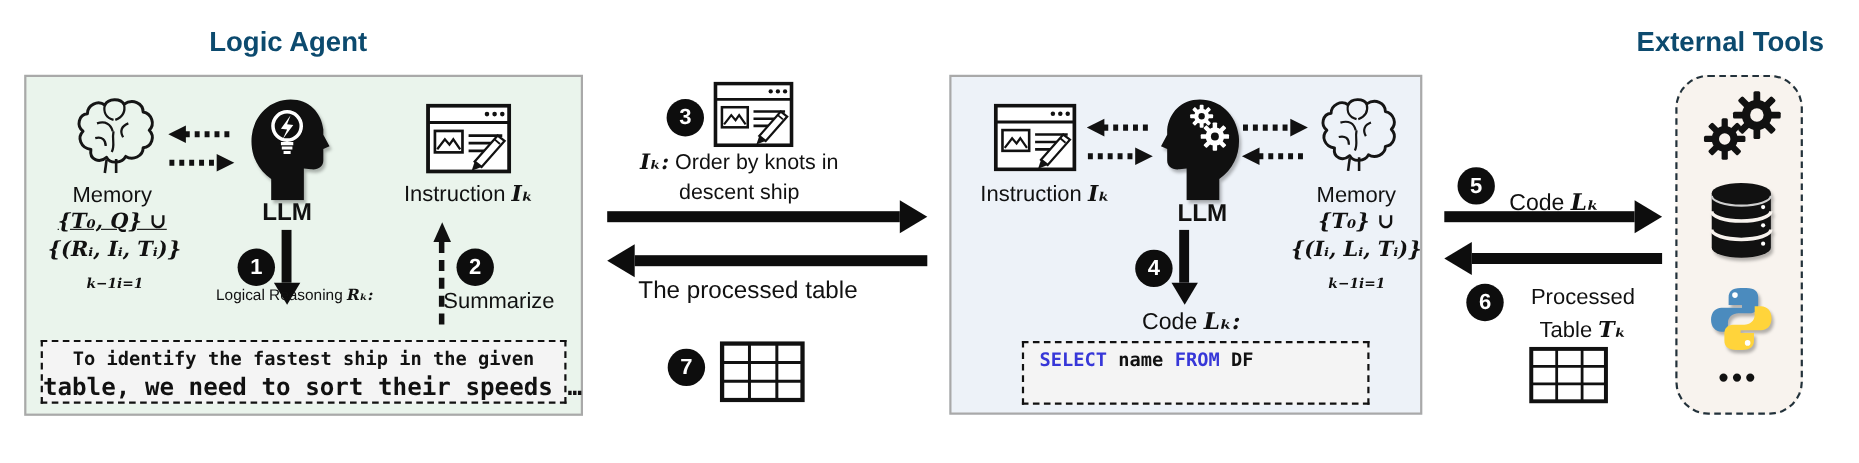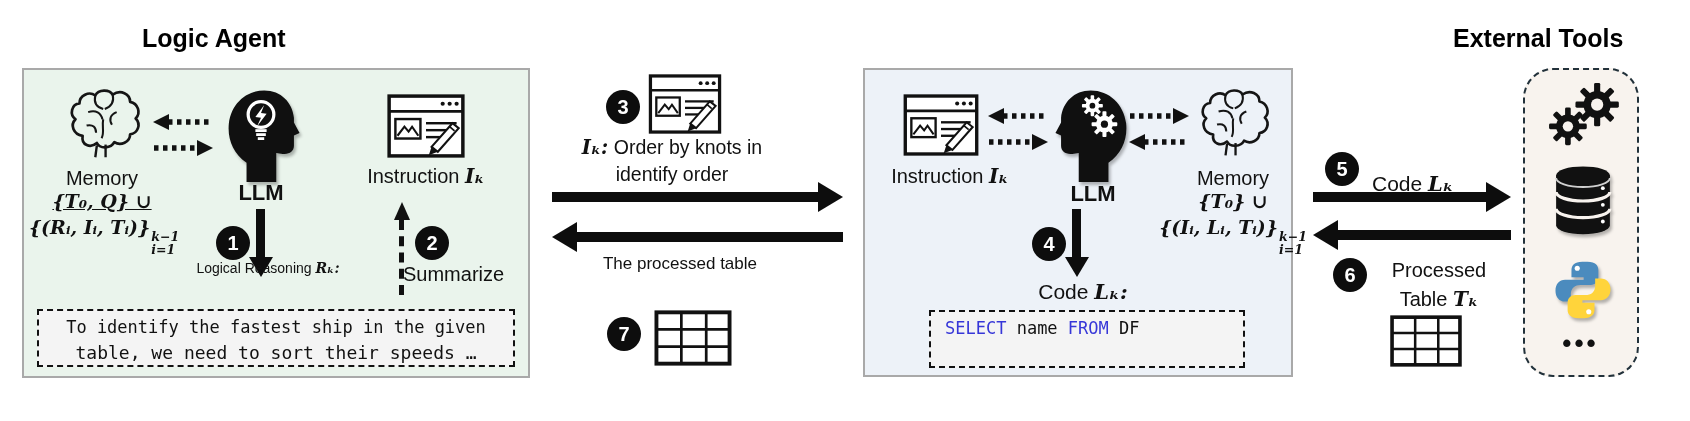--- a/index.html
+++ b/index.html
@@ -1,36 +1,36 @@
 <!DOCTYPE html>
 <html style="--kw: #3737d8;"><head>
 <meta charset="utf-8">
 <style>
   html,body{margin:0;padding:0;background:#fff;}
   #stage{position:relative;width:1690px;height:421px;background:#ffffff;overflow:hidden;
          font-family:"Liberation Sans",sans-serif;color:#111;}
   .abs{position:absolute;}
-  .title{font-weight:bold;font-size:25px;text-align:left;color:#000000;}
+  .title{font-weight:bold;font-size:25px;text-align:center;color:#0c4a6e;}
   .panel{position:absolute;border:2.5px solid #a9a9a9;box-sizing:border-box;}
   #logic-panel{left:22px;top:68px;width:508px;height:310px;background:#eaf4ec;}
   #query-panel{left:863px;top:68px;width:430px;height:309px;background:#edf2f8;}
   #tools-panel{left:1523px;top:68px;width:116px;height:309px;background:#f8f3ee;
                border:2.5px dashed #22313a;border-radius:30px;}
   .lbl{font-size:20px;text-align:center;line-height:1.2;}
   .math{font-family:"DejaVu Serif","DejaVu Sans",serif;font-style:italic;font-weight:bold;}
   .mmath{font-size:19px;text-align:center;}
-  .stack{display:inline-flex;flex-direction:column;vertical-align:-7px;line-height:1.05;
+  .stack{display:inline-flex;vertical-align:-7px;line-height:1.05;
          font-size:12.5px;text-align:left;margin-left:1px;
          font-family:"DejaVu Serif","DejaVu Sans",serif;font-style:italic;font-weight:bold;}
   .llm{font-size:22px;font-weight:bold;text-align:center;}
   .numcircle{position:absolute;width:34px;height:34px;border-radius:50%;background:#0d0d0d;
              color:#fff;font-weight:bold;font-size:20px;display:flex;align-items:center;
              justify-content:center;}
   .mono{font-family:"DejaVu Sans Mono","Liberation Mono",monospace;}
-  .dashedbox{position:absolute;background:#f4f4f4;border:2px dashed #111;box-sizing:border-box;}
+  .dashedbox{position:absolute;background:#f4f4f4;border:2px dashed #111;box-sizing:border-box;font-weight:bold;}
   .kw{color:var(--kw,#3737d8);}
   
   .harrow{position:absolute;height:10px;background:#0d0d0d;}
   .harrow.right::after{content:"";position:absolute;right:-25px;top:50%;transform:translateY(-50%);
       border-left:25px solid #0d0d0d;border-top:15px solid transparent;border-bottom:15px solid transparent;}
   .harrow.left::before{content:"";position:absolute;left:-25px;top:50%;transform:translateY(-50%);
       border-right:25px solid #0d0d0d;border-top:15px solid transparent;border-bottom:15px solid transparent;}
   
   .varrow{position:absolute;width:9px;background:#0d0d0d;}
   .varrow::after{content:"";position:absolute;bottom:-20px;left:50%;transform:translateX(-50%);
@@ -115,21 +115,21 @@
     <div class="abs lbl" style="left:322px;top:94px;width:160px;">
       <span>Instruction </span><span class="math">Iₖ</span>
     </div>
 
     <div class="uparrow" style="left:375px;top:150px;height:75px;"></div>
     <div class="numcircle" style="left:391px;top:156px;">2</div>
     <div class="abs" style="left:379px;top:193px;font-size:20px;">Summarize</div>
 
     <div class="dashedbox" style="left:13px;top:239px;width:478px;height:58px;">
       <div class="mono center pre" style="font-size:17px;line-height:25px;padding-top:4px;">To identify the fastest ship in the given</div>
-      <div class="mono center pre" style="font-size:18px;line-height:25px;">table, we need to sort their speeds …</div>
+      <div class="mono center pre" style="font-size:22px;line-height:25px;">table, we need to sort their speeds …</div>
     </div>
   </div>
 
   <div class="numcircle" style="left:606px;top:90px;">3</div>
   <svg class="abs" style="left:648px;top:74px;" width="74" height="60" viewBox="0 0 112 92">
     <rect x="3" y="3" width="106" height="86" fill="#fff" stroke="#111" stroke-width="5"></rect>
     <line x1="3" y1="25" x2="109" y2="25" stroke="#111" stroke-width="4"></line>
     <circle cx="80" cy="14" r="3" fill="#111"></circle>
       <circle cx="90" cy="14" r="3" fill="#111"></circle>
       <circle cx="100" cy="14" r="3" fill="#111"></circle>
@@ -137,27 +137,27 @@
     <path d="M15 60 L25 47 L31 54 L36 47 L45 60" fill="none" stroke="#111" stroke-width="3"></path>
     <line x1="56" y1="42" x2="100" y2="42" stroke="#111" stroke-width="3.5"></line>
     <line x1="56" y1="52" x2="94" y2="52" stroke="#111" stroke-width="3.5"></line>
     <line x1="56" y1="62" x2="86" y2="62" stroke="#111" stroke-width="3.5"></line>
     <path d="M64 76 L94 42 L103 49 L73 83 Z" fill="#fff" stroke="#111" stroke-width="3"></path>
     <path d="M64 76 L60 88 L73 83 Z" fill="#111"></path>
     <line x1="90" y1="47" x2="97" y2="53" stroke="#111" stroke-width="2.5"></line>
   </svg>
   <div class="abs center" style="left:542px;top:134px;width:260px;font-size:19.5px;line-height:27px;">
     <div><span class="math">Iₖ:</span><span class="pre"> Order by knots in</span></div>
-    <div>identify order</div>
+    <div>descent ship</div>
   </div>
 
   <div class="harrow right" style="left:552px;top:192px;width:266px;"></div>
   <div class="harrow left" style="left:577px;top:232px;width:266px;"></div>
 
-  <div class="abs center" style="left:550px;top:250px;width:260px;font-size:17px;line-height:28px;">
+  <div class="abs center" style="left:550px;top:250px;width:260px;font-size:22px;line-height:28px;">
     <div>The processed table</div>
   </div>
   <div class="numcircle" style="left:607px;top:317px;">7</div>
   <svg class="abs" style="left:653px;top:310px;" width="80" height="56" viewBox="0 0 100 72">
     <rect x="3" y="3" width="94" height="66" fill="#fff" stroke="#111" stroke-width="5"></rect>
     <line x1="35" y1="3" x2="35" y2="69" stroke="#111" stroke-width="3.5"></line>
     <line x1="67" y1="3" x2="67" y2="69" stroke="#111" stroke-width="3.5"></line>
     <line x1="3" y1="25" x2="97" y2="25" stroke="#111" stroke-width="3.5"></line>
     <line x1="3" y1="47" x2="97" y2="47" stroke="#111" stroke-width="3.5"></line>
   </svg>

